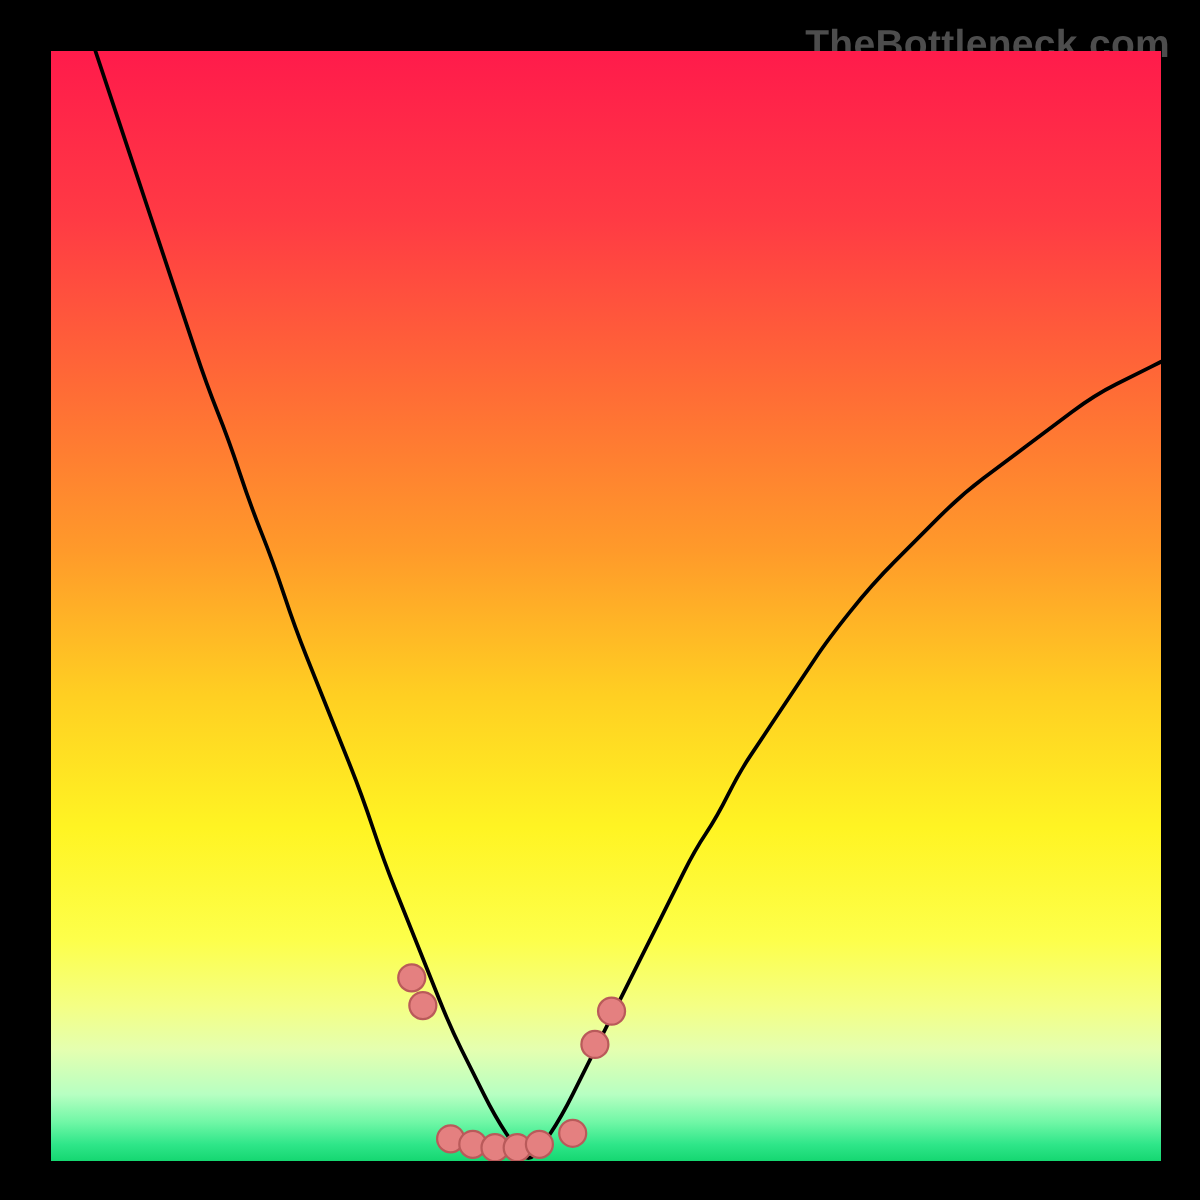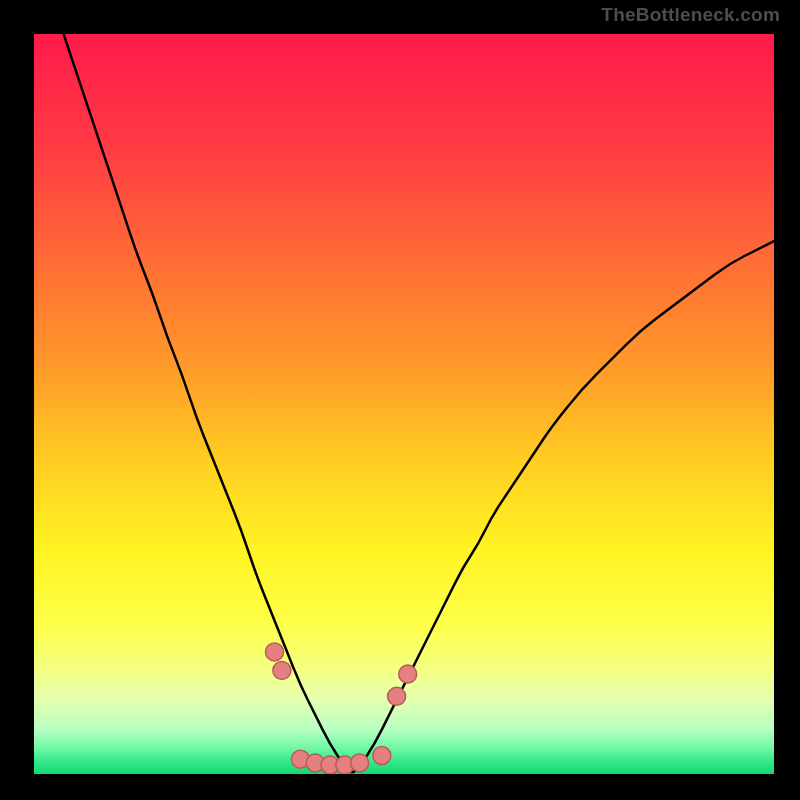--- a/index.html
+++ b/index.html
@@ -36,24 +36,24 @@
   }
   .curve-svg {
     position: absolute;
     left: 0;
     top: 0;
     width: 100%;
     height: 100%;
   }
   .watermark {
     position: absolute;
-    top: 4px;
+    top: 14px;
     right: 20px;
     color: #4d4d4d;
-    font-size: 19px;
+    font-size: 26px;
     font-weight: 600;
     letter-spacing: 0.2px;
     user-select: none;
   }
 </style>
 </head>
 <body>
 
 <div class="frame">
 

